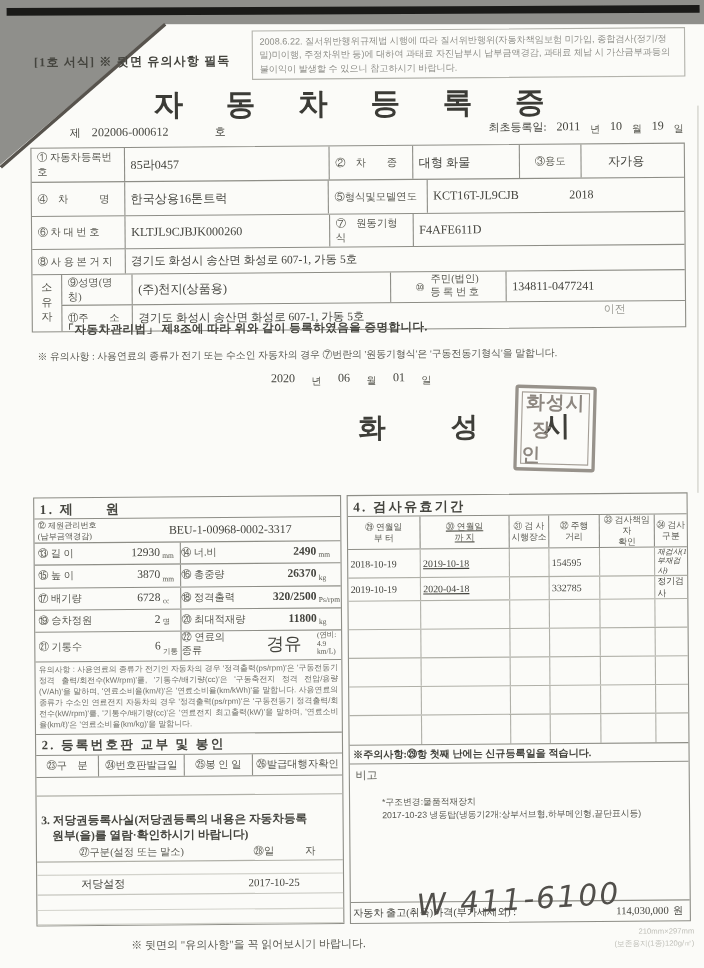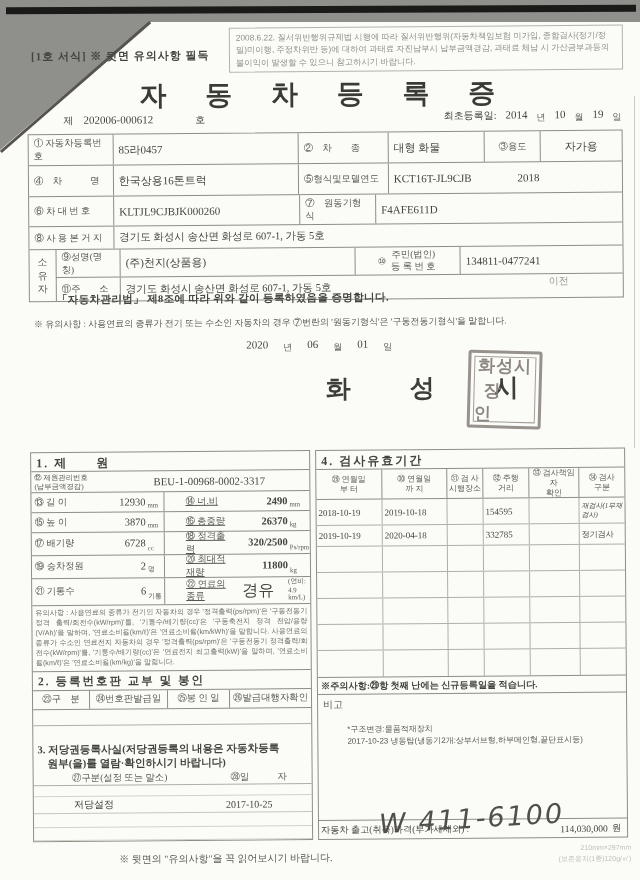--- a/index.html
+++ b/index.html
@@ -63,21 +63,21 @@
   .box1{left:30px;top:450px;width:280px;height:390px;}
   .box4{left:315px;top:450px;width:310px;height:390px;}
   .sec-h{padding:2px 5px;font-size:12px;font-weight:bold;letter-spacing:2px;border-bottom:1px solid var(--bd);height:19px;}
   .mgmt{display:flex;border-bottom:1px solid var(--bd);height:25px;}
   .mgmt-lab{width:78px;font-size:7.4px;line-height:1.3;display:flex;flex-direction:column;justify-content:center;padding-left:3px;color:var(--tx2);}
   .mgmt-val{flex:1;display:flex;align-items:center;justify-content:center;font-size:10.8px;}
   .spec-row{display:flex;border-bottom:1px solid var(--bd);height:23px;align-items:center;}
   .sl1{width:66px;padding-left:3px;font-size:9.3px;color:var(--tx2);}
   .sv1{width:48px;text-align:right;font-size:10.5px;}
   .su1{width:18px;font-size:6.8px;color:var(--tx2);padding-left:2px;align-self:flex-end;padding-bottom:3px;}
-  .sl2{width:64px;border-left:1px solid var(--bd);align-self:stretch;display:flex;align-items:center;padding-left:21px;font-size:9.3px;color:var(--tx2);text-decoration:underline;}
+  .sl2{width:64px;border-left:1px solid var(--bd);align-self:stretch;display:flex;align-items:center;padding-left:0;font-size:9.3px;color:var(--tx2);}
   .sv2{width:60px;text-align:right;font-size:10.5px;font-weight:bold;}
   .su2{flex:1;font-size:6.8px;color:var(--tx2);padding-left:2px;align-self:flex-end;padding-bottom:3px;}
   .fuel-row{height:27px;}
   .fuel-val{width:60px;display:flex;flex-direction:column;align-items:center;justify-content:center;line-height:1.2;}
   .fuel-note{flex:1;font-size:6.8px;color:var(--tx2);align-self:flex-end;padding-bottom:3px;}
   .spec-note{padding:2px 3px 3px;font-size:7.2px;line-height:1.4;color:#6f6f68;text-align:justify;
              font-family:"Liberation Sans",sans-serif;border-bottom:1px solid var(--bd);}
   .plate-cols{display:flex;border-bottom:1px solid var(--bd);height:22px;font-size:9.4px;}
   .pc{display:flex;align-items:center;justify-content:center;border-left:1px solid var(--bd);color:var(--tx2);}
   .pc:first-child{border-left:none;}
@@ -90,21 +90,21 @@
   .mk{width:172px;padding-left:40px;}
   .md{flex:1;padding-left:20px;}
   .filler{flex:1;}
   
   .insp-head{display:flex;height:30px;border-bottom:1px solid var(--bd);font-size:8px;color:var(--tx2);}
   .ih{display:flex;flex-direction:column;align-items:center;justify-content:center;line-height:1.25;border-left:1px solid var(--bd);text-align:center;}
   .ih:first-child{border-left:none;}
   .insp-row{display:flex;height:26px;border-bottom:1px solid var(--bd2);font-size:9px;}
   .ic{display:flex;align-items:center;border-left:1px solid var(--bd2);padding-left:2px;overflow:hidden;}
   .ic:first-child{border-left:none;}
-  .c1{width:65px;} .c2{width:65px;} .c3{width:36px;} .c4{width:46px;} .c5{width:50px;} .c6{flex:1;}
+  .c1{width:65px;} .c2{width:81px;text-decoration:underline;} .c3{width:36px;} .c4{width:46px;} .c5{width:50px;} .c6{flex:1;}
   .kind{font-size:7px;line-height:1.15;font-style:italic;}
   .insp-caution{height:18px;display:flex;align-items:center;padding-left:3px;font-size:9.2px;font-weight:bold;
                 border-top:1px solid var(--bd);border-bottom:1px solid var(--bd);}
   .remarks{flex:1;position:relative;padding:3px 5px;}
   .remarks-label{font-size:10px;color:var(--tx2);}
   .remarks-body{margin:12px 0 0 24px;width:238px;font-size:8px;line-height:1.55;color:var(--tx2);font-family:"Liberation Sans",sans-serif;}
   .price-row{height:19px;border-top:1px solid var(--bd);display:flex;align-items:center;font-size:9.2px;padding:0 6px 0 2px;}
   .price-val{margin-left:auto;font-size:9.6px;}
   .price-unit{margin-left:4px;}
   .handwriting{left:376px;top:804px;font-size:27px;color:#514f4b;transform:rotate(-3deg);
@@ -125,34 +125,34 @@
 <div class="abs page">
 
   <div class="abs form-label">[1호 서식] ※ 뒷면 유의사항 필독</div>
   <div class="abs notice">2008.6.22. 질서위반행위규제법 시행에 따라 질서위반행위(자동차책임보험 미가입, 종합검사(정기/정밀)미이행, 주정차위반 등)에 대하여 과태료 자진납부시 납부금액경감, 과태료 체납 시 가산금부과등의 불이익이 발생할 수 있으니 참고하시기 바랍니다.</div>
   <div class="abs title">자 동 차 등 록 증</div>
 
   <div class="abs docline">
     <span class="pre">제</span><span>202006-000612</span><span class="suf">호</span>
     <span class="firstreg">
       <span>최초등록일:</span>
-      <span class="num">2014</span>
+      <span class="num">2011</span>
       <span class="unit">년</span>
       <span class="num">10</span>
       <span class="unit">월</span>
       <span class="num">19</span>
       <span class="unit">일</span>
     </span>
   </div>
 
   <div class="abs main-table">
     <div class="tr" style="height:30px">
       <div class="td lab" style="width:84px">① 자동차등록번호</div>
       <div class="td val" style="width:186px">85라0457</div>
-      <div class="td lab" style="width:90px">②　차　　종</div>
+      <div class="td lab" style="width:76px">②　차　　종</div>
       <div class="td val" style="width:97px">대형 화물</div>
       <div class="td lab" style="width:56px;justify-content:center">③용도</div>
       <div class="td val" style="width:82px;justify-content:center">자가용</div>
     </div>
     <div class="tr" style="height:31px">
       <div class="td lab" style="width:84px">④　차　　　명</div>
       <div class="td val" style="width:186px">한국상용16톤트럭</div>
       <div class="td lab" style="width:90px">⑤형식및모델연도</div>
       <div class="td val" style="width:235px">
         <span>KCT16T-JL9CJB</span>

